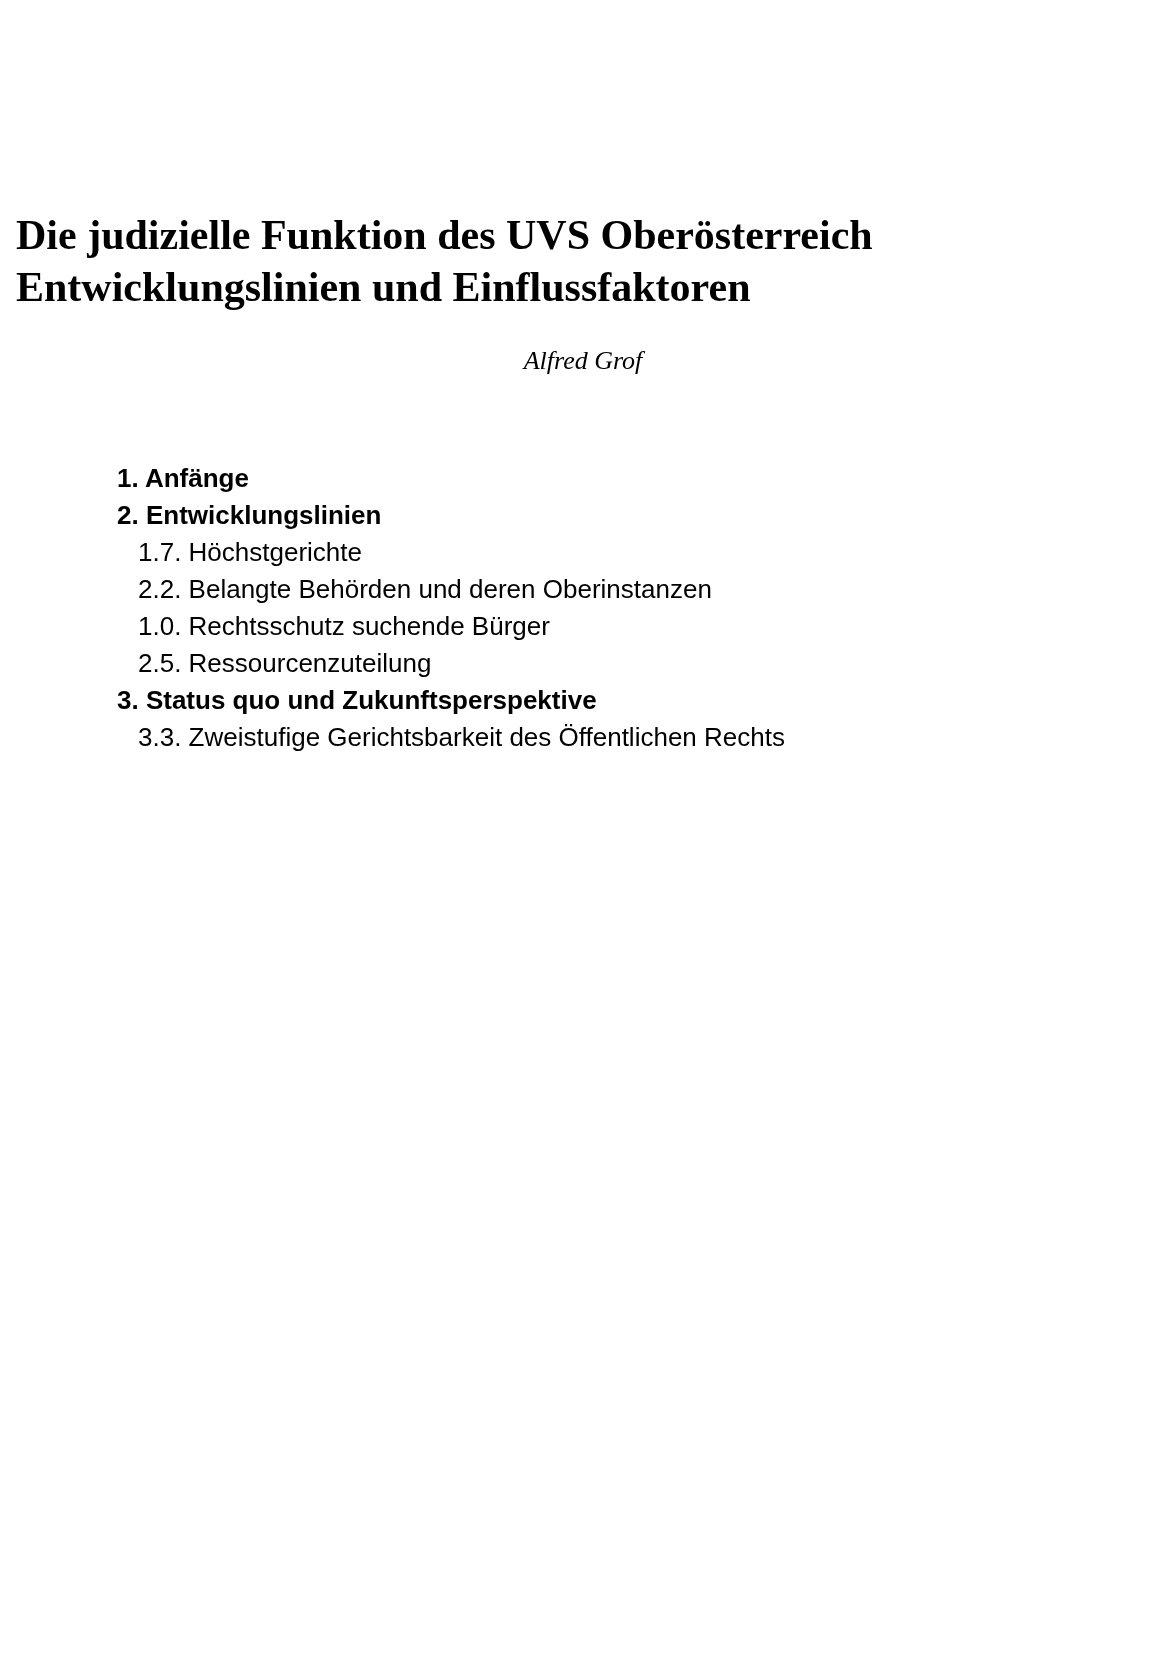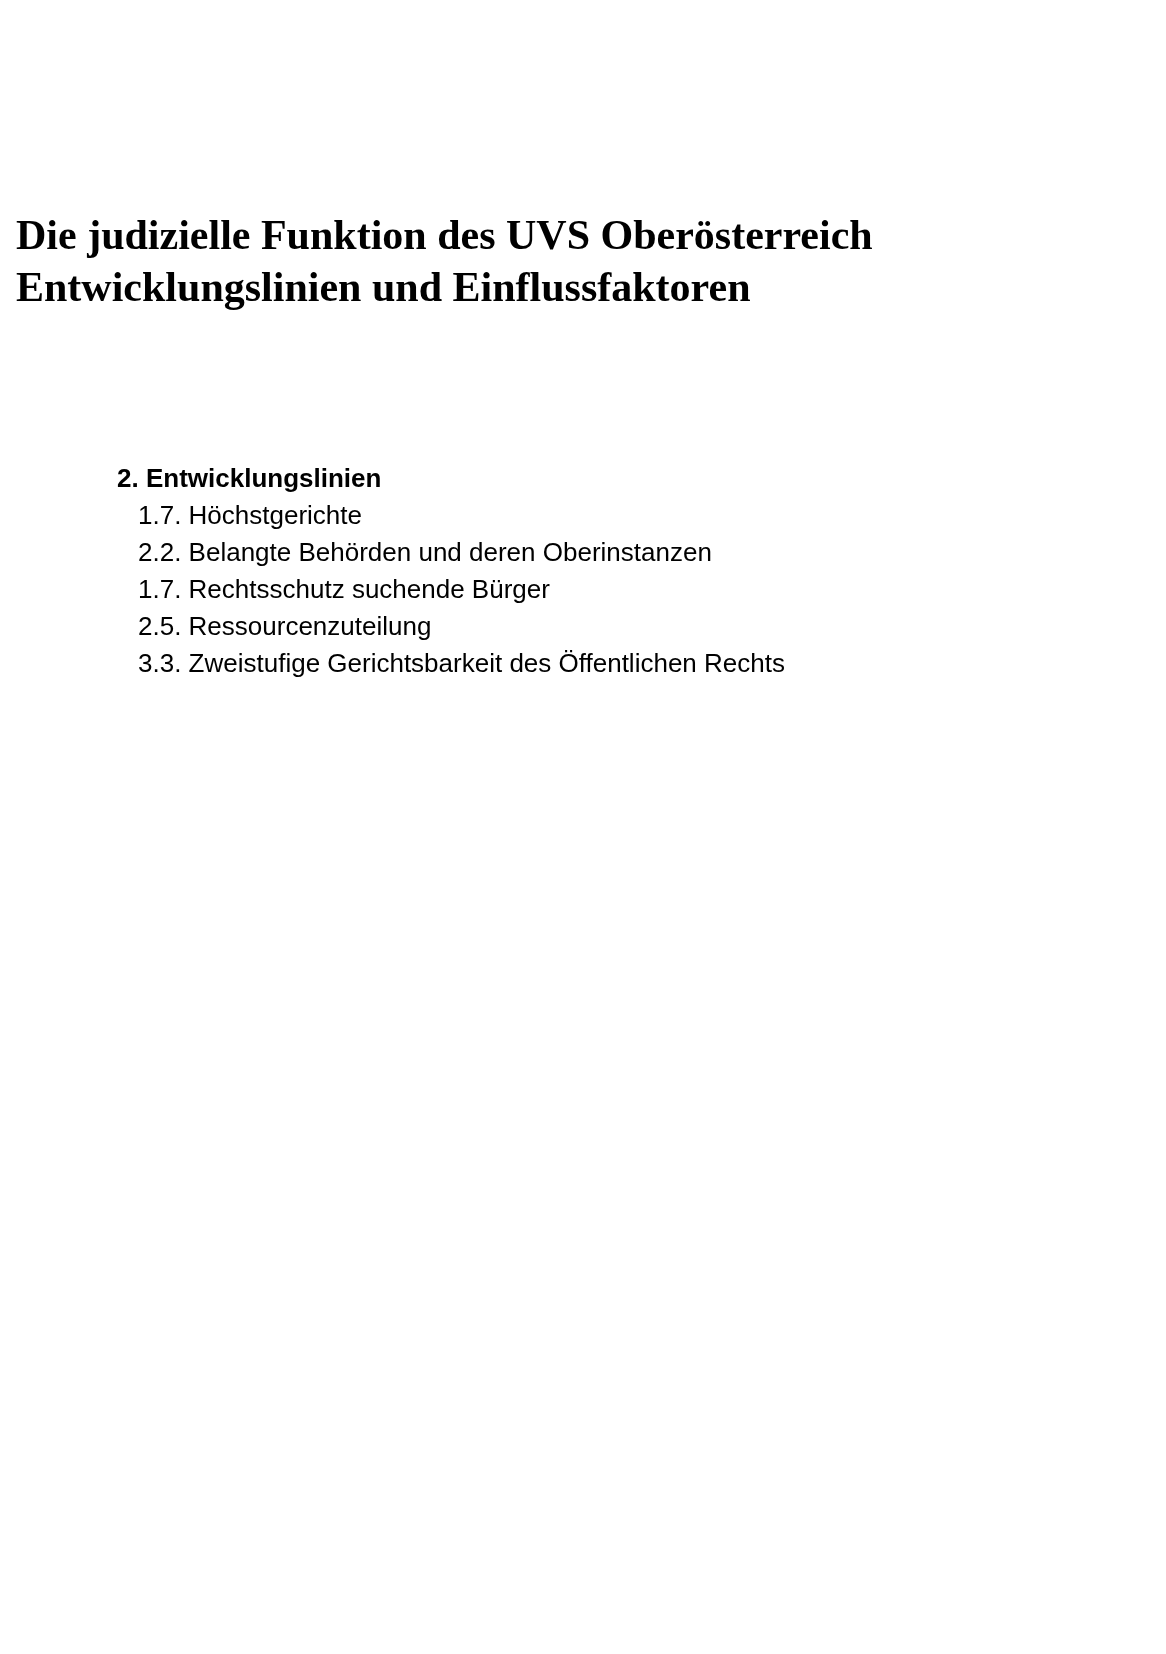--- a/index.html
+++ b/index.html
@@ -61,23 +61,26 @@
 </head>
 <body>
 
 <div class="page">
 
   <h1 class="title">
     <span>Die judizielle Funktion des UVS Oberösterreich</span><br>
     <span>Entwicklungslinien und Einflussfaktoren</span>
   </h1>
 
+  <div class="author">Alfred Grof</div>
 
   <nav class="toc" id="toc">
+      <div class="toc-item level-1 bold">1. Anfänge</div>
       <div class="toc-item level-1 bold">2. Entwicklungslinien</div>
       <div class="toc-item level-2">1.7. Höchstgerichte</div>
       <div class="toc-item level-2">2.2. Belangte Behörden und deren Oberinstanzen</div>
-      <div class="toc-item level-2">1.7. Rechtsschutz suchende Bürger</div>
+      <div class="toc-item level-2">1.0. Rechtsschutz suchende Bürger</div>
       <div class="toc-item level-2">2.5. Ressourcenzuteilung</div>
+      <div class="toc-item level-1 bold">3. Status quo und Zukunftsperspektive</div>
       <div class="toc-item level-2">3.3. Zweistufige Gerichtsbarkeit des Öffentlichen Rechts</div>
     </nav>
 
 </div>
 
 </body></html>

